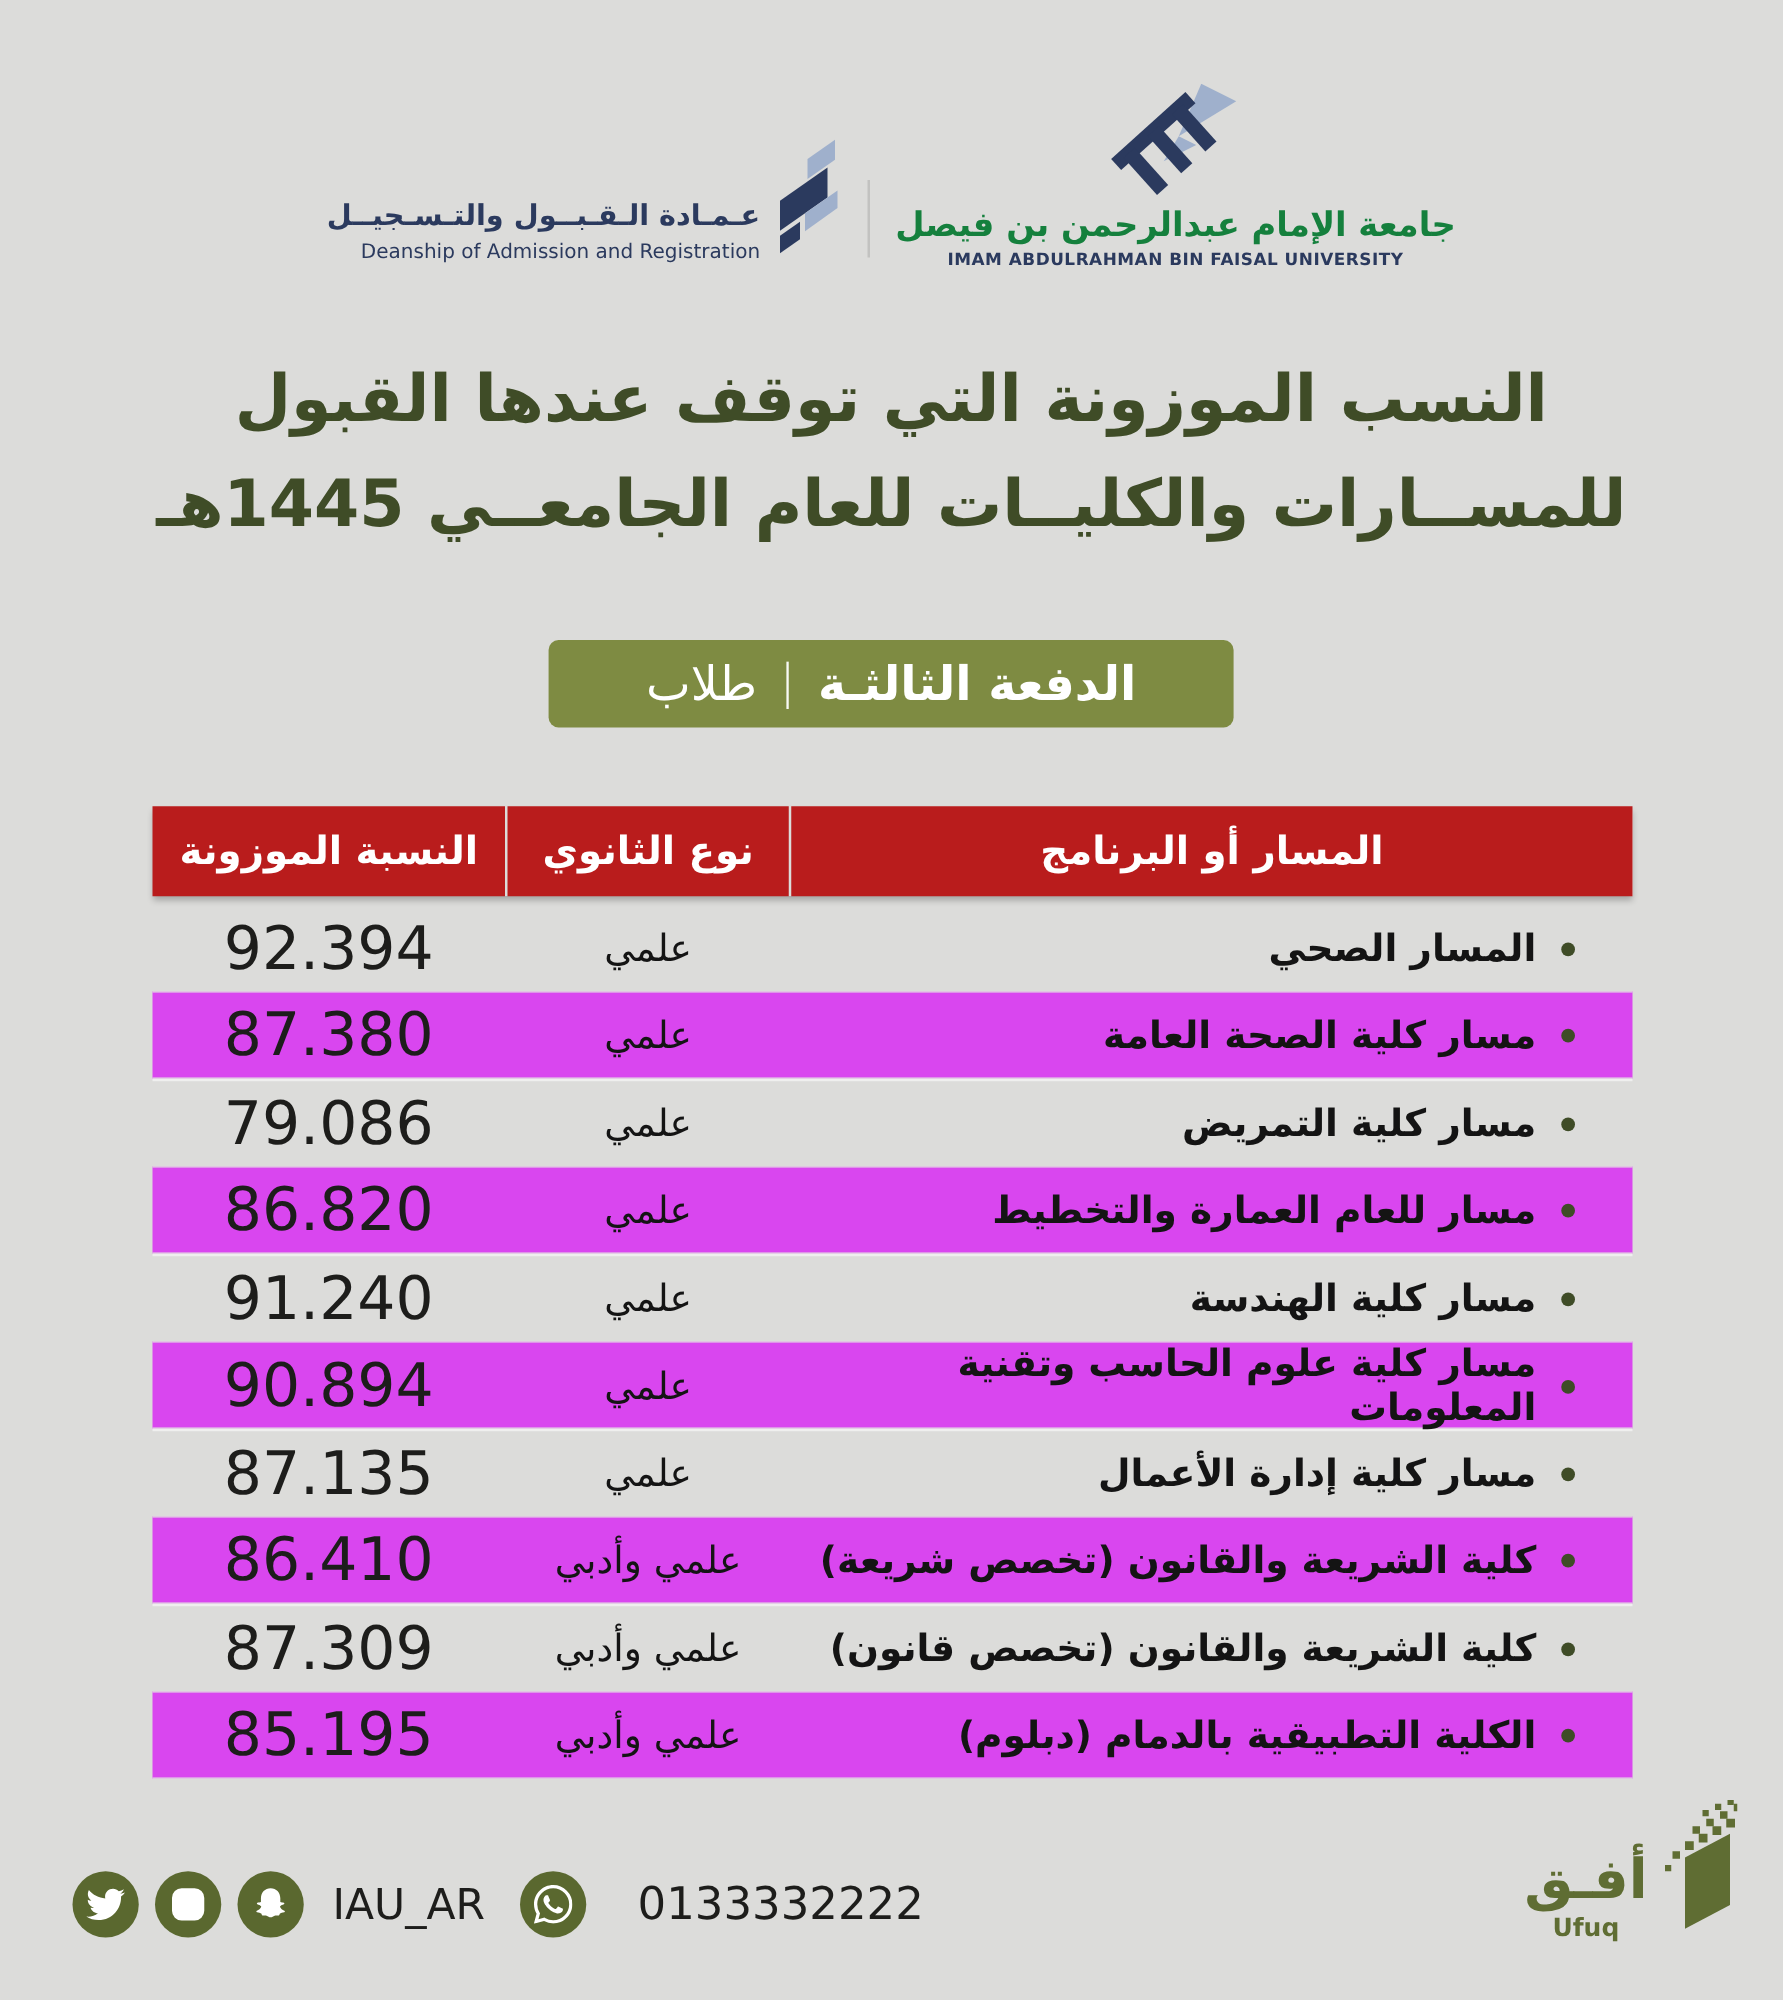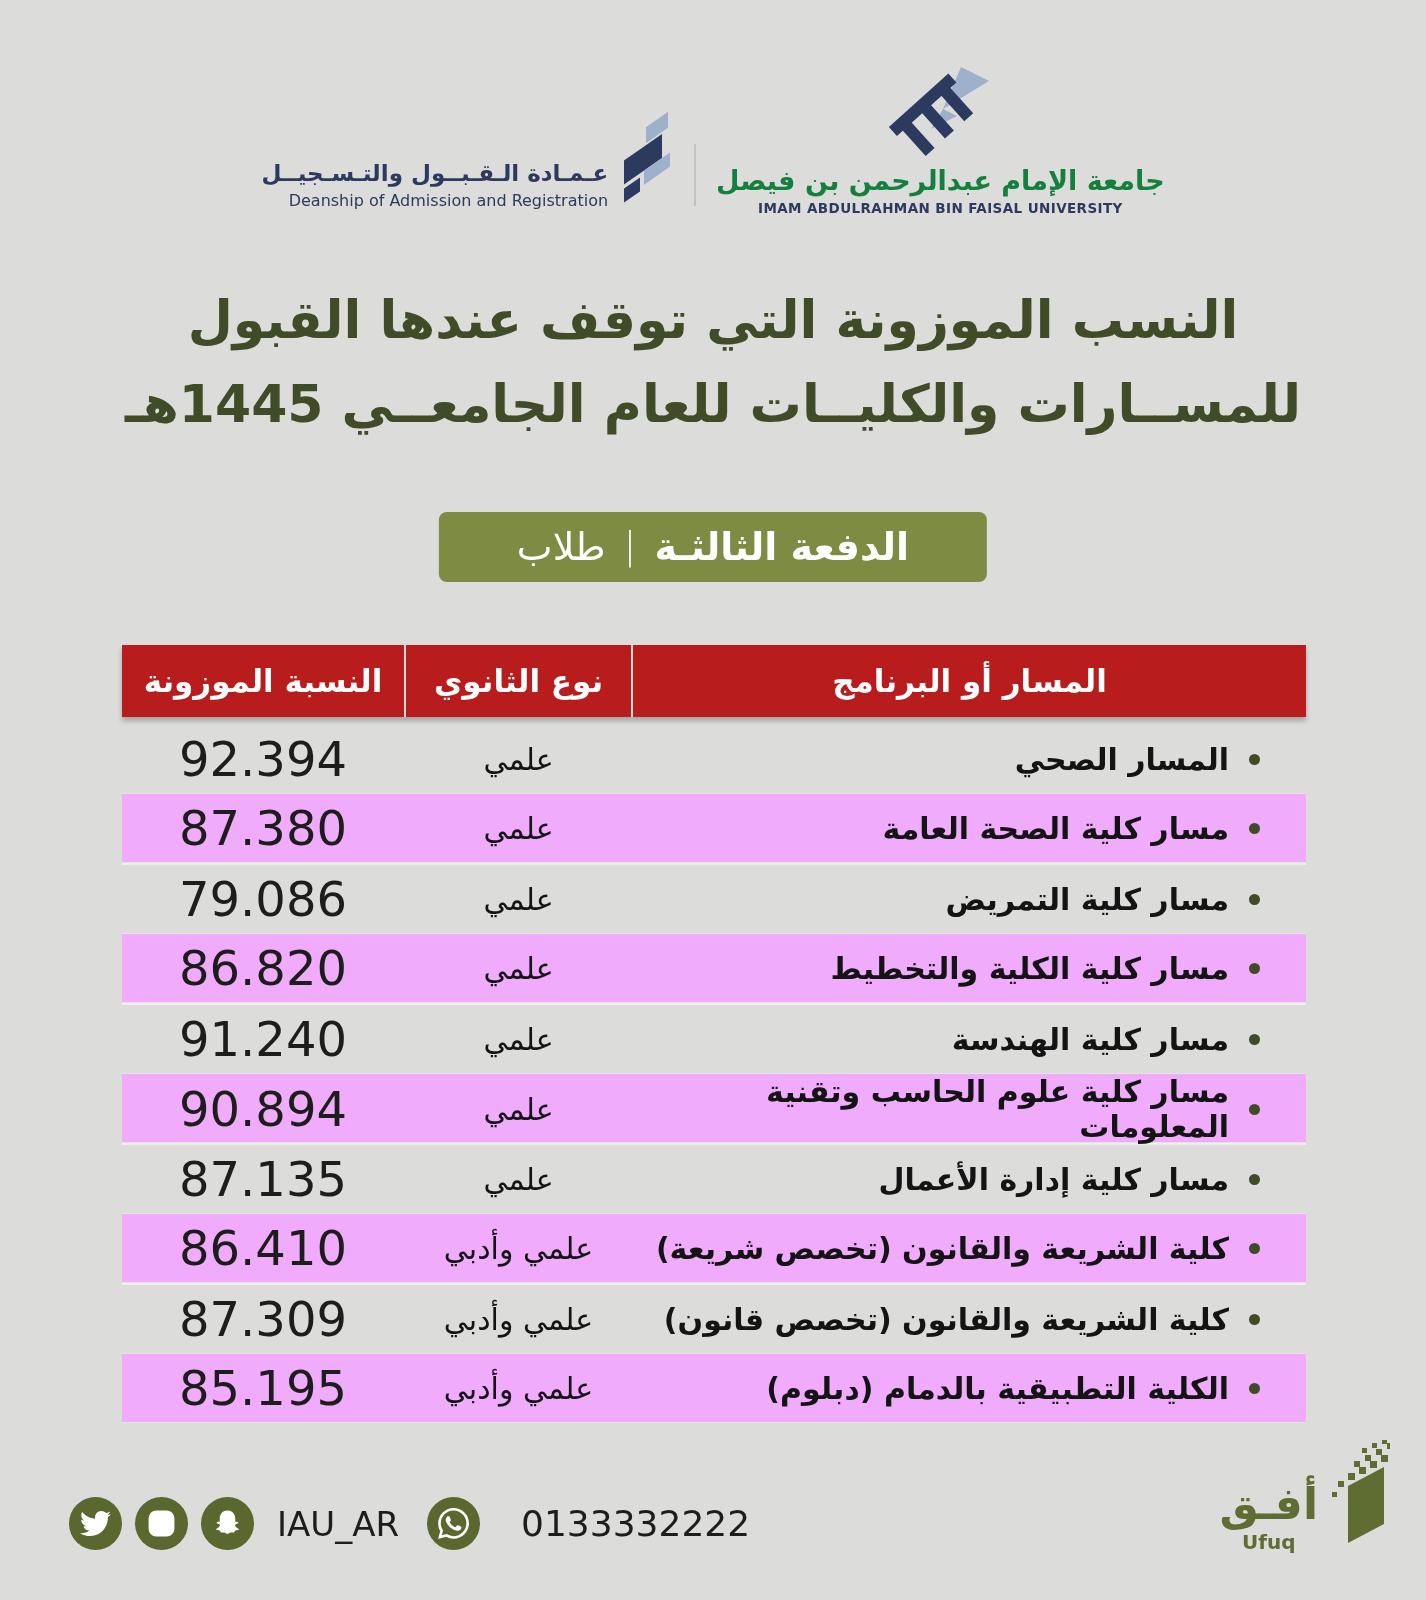--- a/index.html
+++ b/index.html
@@ -39,29 +39,29 @@
   
   .table{position:absolute;top:645px;left:122px;width:1184px;}
   .thead{display:grid;grid-template-columns:282px 225px 1fr;column-gap:2px;
     height:72px;box-shadow:0 4px 5px rgba(0,0,0,.25);}
   .thead .hcell{background:#b91c1c;color:#fff;font-weight:bold;font-size:31px;
     display:flex;align-items:center;justify-content:center;direction:rtl;}
   .tbody{margin-top:8px;}
   .row{display:grid;grid-template-columns:282px 225px 1fr;column-gap:2px;
     height:68px;align-items:center;}
   .row + .row{border-top:2px solid rgba(255,255,255,.55);}
-  .row.light{background:#f0abfc;border-top:1px solid #e3e3e1;border-bottom:1px solid #e3e3e1;}
+  .row.light{background:#d946ef;border-top:1px solid #e3e3e1;border-bottom:1px solid #e3e3e1;}
   .c-val{text-align:center;font-size:48px;color:#1d1d1b;}
   .c-type{text-align:center;font-size:30px;color:#141414;direction:rtl;}
   .c-prog{direction:rtl;display:flex;align-items:center;gap:20px;
     padding-right:46px;font-size:30px;font-weight:bold;color:#141414;}
   .bullet{width:11px;height:11px;border-radius:50%;background:#3f4c27;flex:0 0 auto;}
 
   
-  .social{position:absolute;left:69px;top:1497px;display:flex;align-items:center;}
+  .social{position:absolute;left:58px;top:1497px;display:flex;align-items:center;}
   .circle{width:53px;height:53px;border-radius:50%;background:#5a682f;
     display:flex;align-items:center;justify-content:center;margin-right:13px;flex:0 0 auto;}
   .circle svg{width:31px;height:31px;fill:#fff;}
   .handle{font-size:34px;color:#1d1d1b;margin:0 28px 0 10px;}
   .phone{font-size:36px;color:#1d1d1b;margin-left:28px;}
 
   .ufuq{position:absolute;right:36px;top:1440px;display:flex;align-items:flex-end;gap:8px;}
   .ufuq-text{display:flex;flex-direction:column;align-items:center;}
   .ufuq-ar{color:#5f6d33;font-size:44px;font-weight:bold;line-height:1;direction:rtl;}
   .ufuq-en{color:#5f6d33;font-size:20px;font-weight:bold;margin-top:4px;}
@@ -149,21 +149,21 @@
           <span class="bullet"></span>
           <span>مسار كلية التمريض</span>
         </div>
       </div>
 
       <div class="row light">
         <div class="c-val">86.820</div>
         <div class="c-type">علمي</div>
         <div class="c-prog">
           <span class="bullet"></span>
-          <span>مسار كلية الكلية والتخطيط</span>
+          <span>مسار للعام العمارة والتخطيط</span>
         </div>
       </div>
 
       <div class="row">
         <div class="c-val">91.240</div>
         <div class="c-type">علمي</div>
         <div class="c-prog">
           <span class="bullet"></span>
           <span>مسار كلية الهندسة</span>
         </div>

